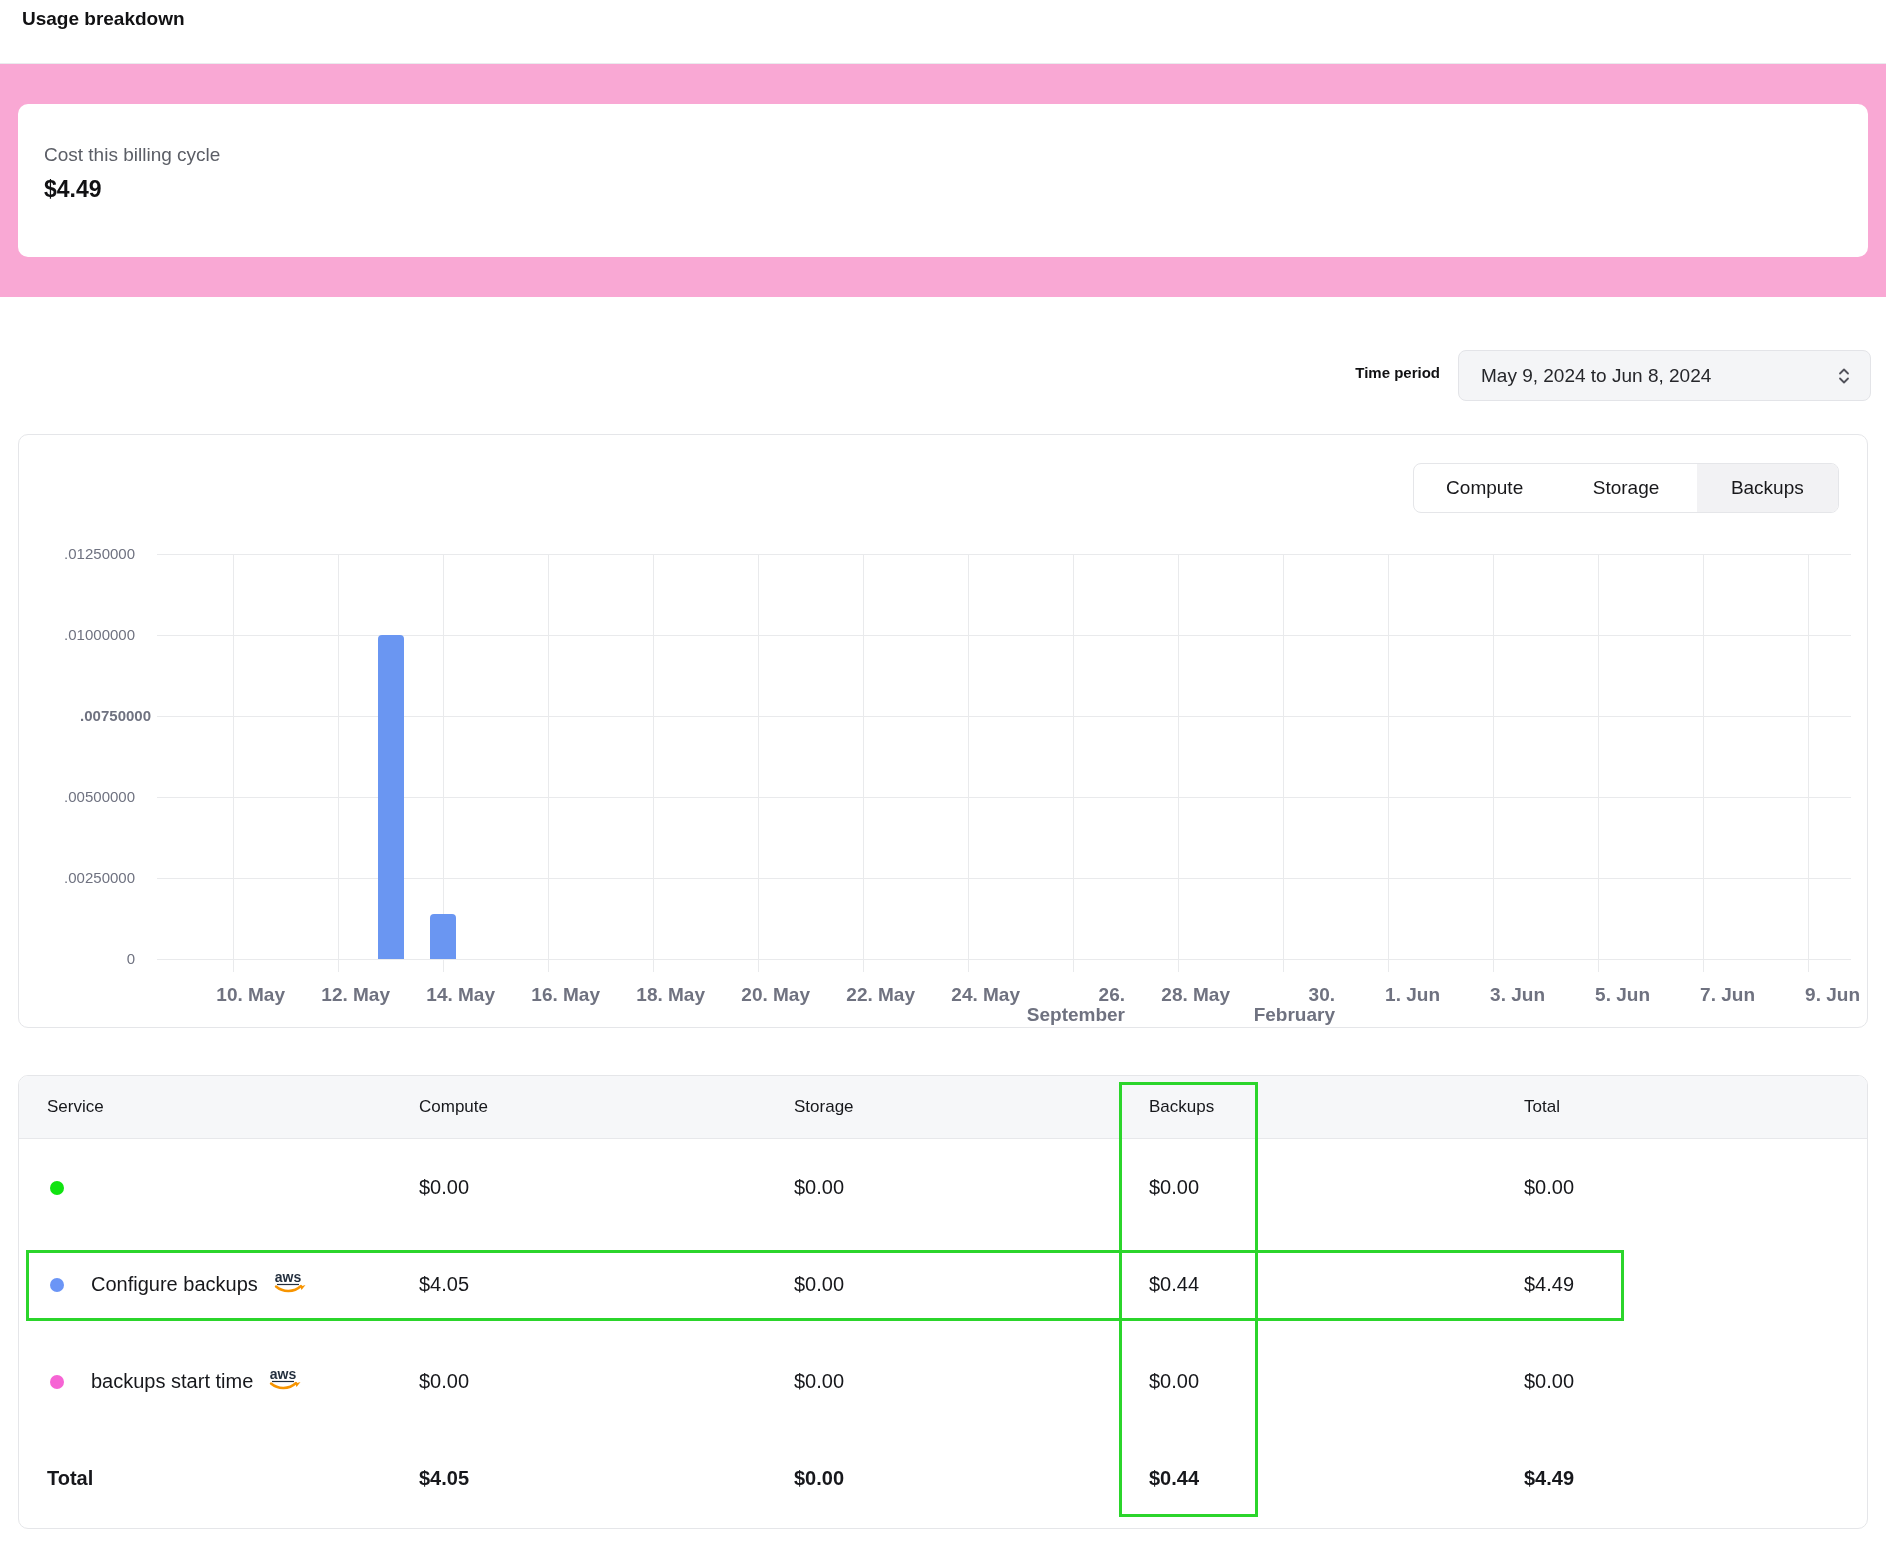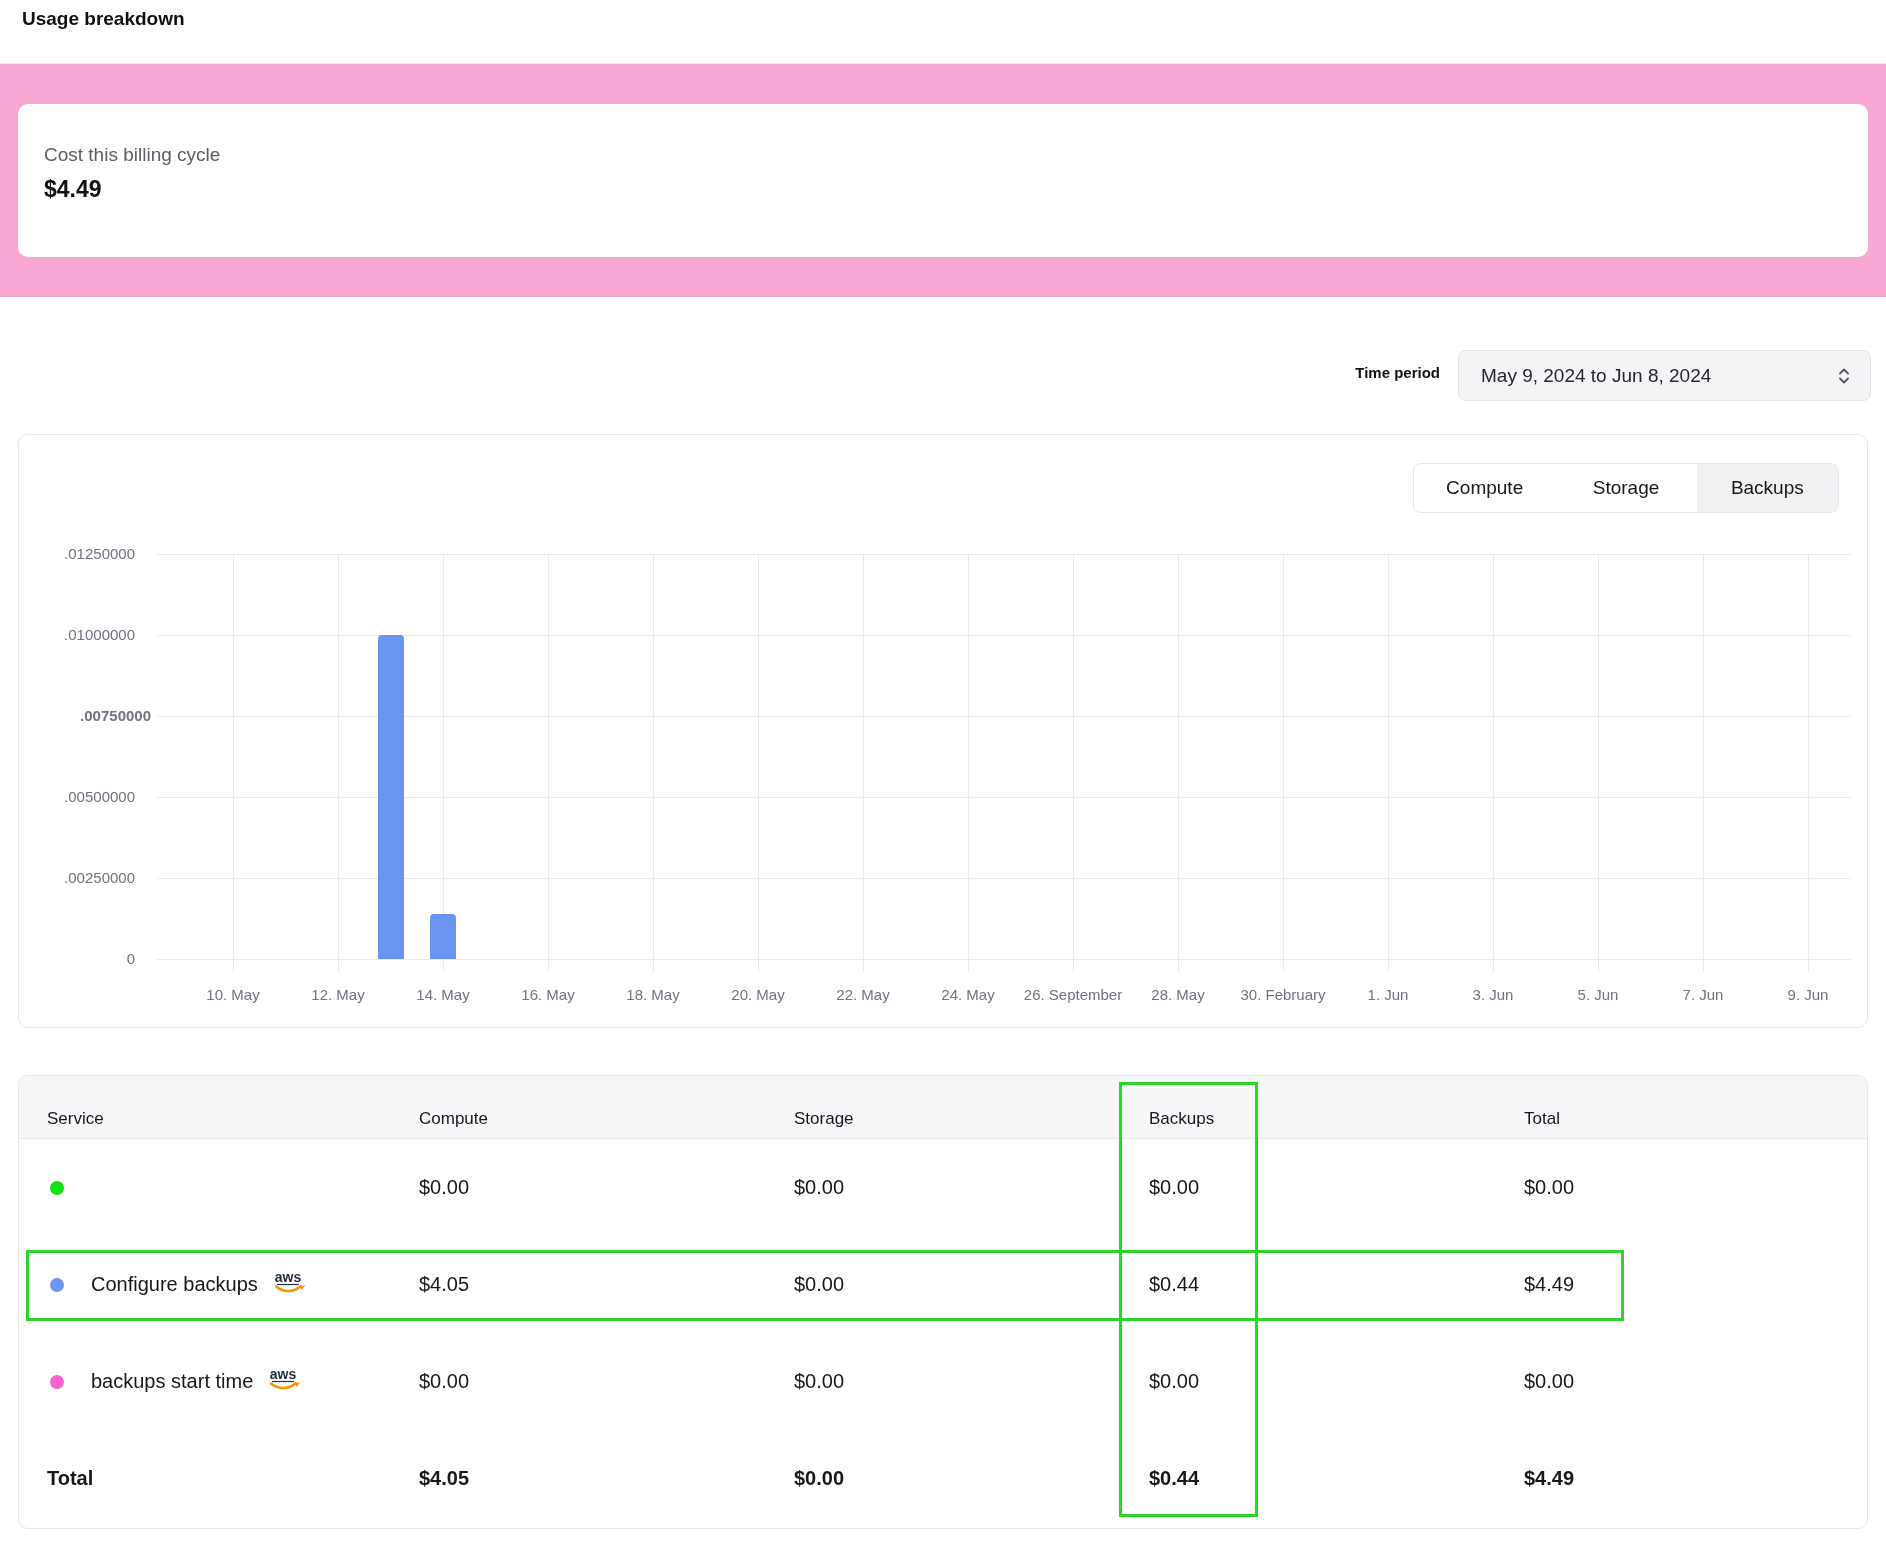--- a/index.html
+++ b/index.html
@@ -30,27 +30,27 @@
   
   .chart-panel { left:18px; top:434px; width:1850px; height:594px; background:#fff; border:1px solid #e5e6e9; border-radius:10px; }
   .tabs { position:absolute; left:1394px; top:28px; width:426px; height:50px; border:1px solid #e5e6e9; border-radius:8px; display:flex; overflow:hidden; background:#fff; }
   .tab { flex:1; display:flex; align-items:center; justify-content:center; font-size:19px; color:#18181b; cursor:pointer; }
   .tab.selected { background:#f2f2f4; }
 
   .plot { position:absolute; inset:0; }
   .hgrid { position:absolute; height:1px; background:#e9eaec; }
   .vgrid { position:absolute; width:1px; background:#e9eaec; }
   .ylab { position:absolute; width:108px; text-align:right; font-size:15px; color:#6f7280; line-height:20px; }
-  .xlab { position:absolute; width:104px; text-align:center; font-size:15px; color:#6f7280; line-height:20px; }
+  .xlab { position:absolute; width:104px; text-align:right; font-size:19px; color:#6f7280; line-height:20px;font-weight:bold; }
   .bar { position:absolute; width:26px; border-radius:4px 4px 0 0; }
 
   
   .table-panel { left:18px; top:1075px; width:1850px; height:454px; background:#fff; border:1px solid #e5e6e9; border-radius:10px; overflow:hidden; }
   .thead { position:relative; height:63px; background:#f6f7f9; border-bottom:1px solid #e7e8eb; }
-  .th { position:absolute; top:12px; height:100%; display:flex; align-items:center; font-size:17px; font-weight:500; color:#17181c; }
+  .th { position:absolute; top:0; height:100%; display:flex; align-items:center; font-size:17px; font-weight:500; color:#17181c; }
   .h-service { left:28px; } .h-compute { left:400px; } .h-storage { left:775px; } .h-backups { left:1130px; } .h-total { left:1505px; }
   .trow { position:relative; height:97px; }
   .cell { position:absolute; top:0; height:100%; display:flex; align-items:center; font-size:20px; color:#17181c; }
   .c-service { left:72px; width:278px; overflow:hidden; gap:14px; }
   .c-service .svc-text { white-space:nowrap; }
   .c-compute { left:400px; } .c-storage { left:775px; } .c-backups { left:1130px; } .c-total { left:1505px; }
   .c-label { left:28px; font-weight:700; }
   .trow.total-row .cell { font-weight:700; }
   .dot { position:absolute; left:31px; top:50%; transform:translateY(-50%); width:14px; height:14px; border-radius:50%; }
 

